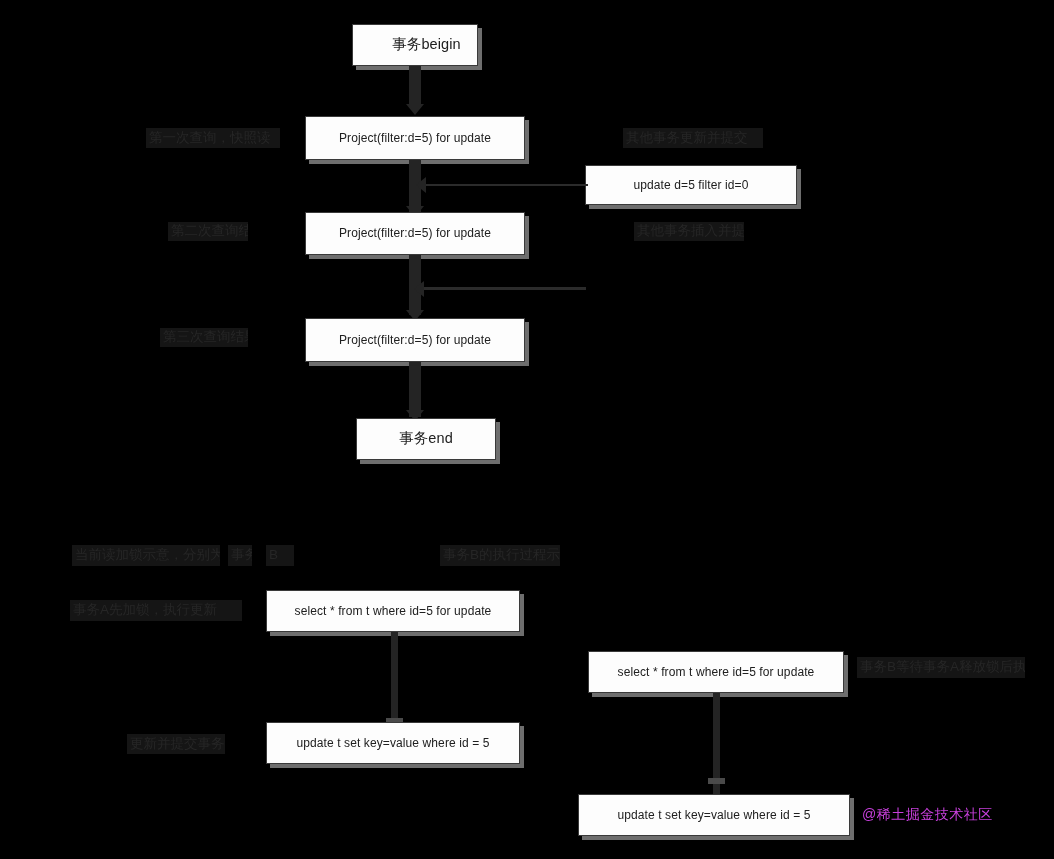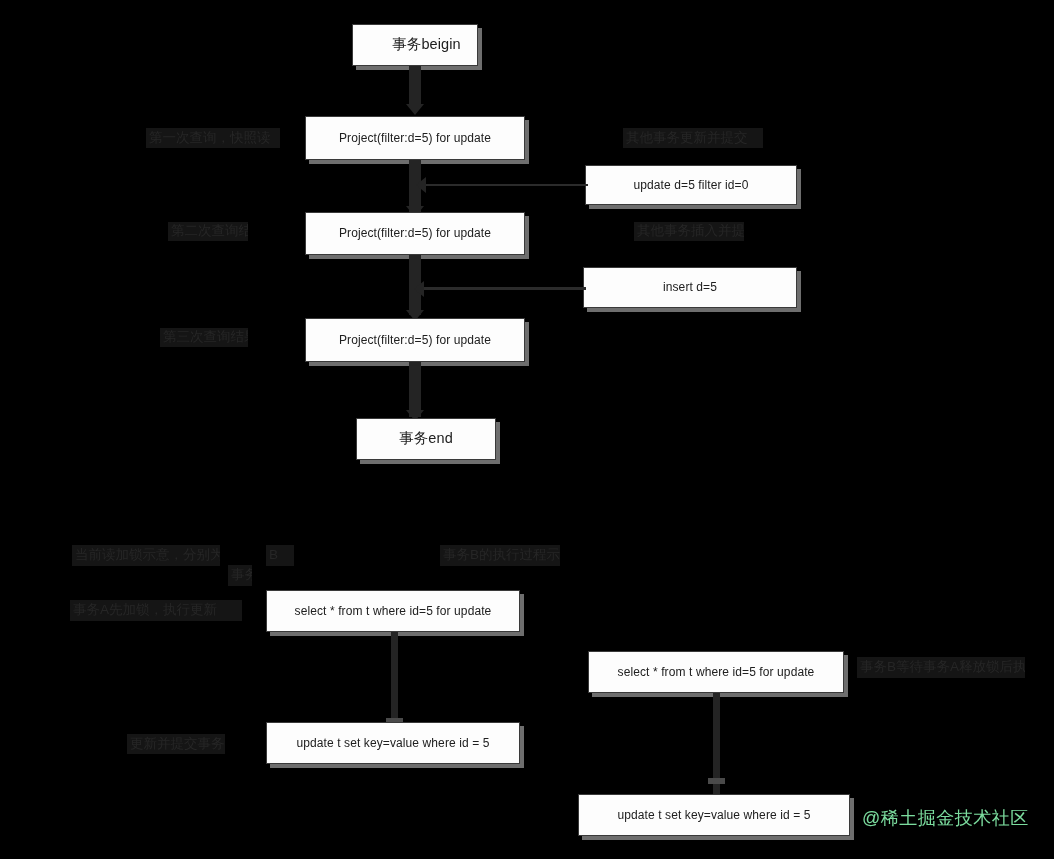--- a/index.html
+++ b/index.html
@@ -76,22 +76,22 @@
   .arrowhead.left {
     border-top: 8px solid transparent;
     border-bottom: 8px solid transparent;
     border-right: 10px solid #242424;
     border-left: 0;
   }
 
   
   #watermark {
     position: absolute;
-    color: #86efac;
-    font-size: 18px;
+    color: #d946ef;
+    font-size: 14px;
     letter-spacing: 0.5px;
     white-space: nowrap;
     opacity: 0.92;
     user-select: none;
   }
 </style>
 </head>
 <body>
 
 <div id="canvas">
@@ -117,36 +117,35 @@
 
   <div class="node" style="left:305px; top:212px; width:220px; height:43px;">Project(filter:d=5)  for update</div>
 
   <div class="redacted" style="left:168px; top:222px; width:80px; height:19px;">第二次查询结果</div>
 
   <div class="redacted" style="left:634px; top:222px; width:110px; height:19px;">其他事务插入并提交</div>
 
   <div class="conn" style="left:409px; top:255px; width:12px; height:60px;"></div>
   <div class="arrowhead" style="left:406px; top:310px;"></div>
 
-  <div class="node" style="left:583px; top:267px; width:214px; height:41px;">insert d=5</div>
 
   <div class="conn thin" style="left:420px; top:287px; width:166px; height:3px;"></div>
   <div class="arrowhead left" style="left:414px; top:281px;"></div>
 
   <div class="node" style="left:305px; top:318px; width:220px; height:44px;">Project(filter:d=5)  for update</div>
 
   <div class="redacted" style="left:160px; top:328px; width:88px; height:19px;">第三次查询结果</div>
 
   <div class="conn" style="left:409px; top:362px; width:12px; height:55px;"></div>
   <div class="arrowhead" style="left:406px; top:410px;"></div>
 
   <div class="node cjk" style="left:356px; top:418px; width:140px; height:42px;">事务end</div>
 
   <div class="redacted" style="left:72px; top:545px; width:148px; height:21px;">当前读加锁示意，分别为 事务 A、</div>
-  <div class="redacted" style="left:228px; top:545px; width:24px; height:21px;margin-top:20px;">事务</div>
+  <div class="redacted" style="left:228px; top:545px; width:24px; height:21px;">事务</div>
   <div class="redacted" style="left:266px; top:545px; width:28px; height:21px;">B</div>
   <div class="redacted" style="left:440px; top:545px; width:120px; height:21px;">事务B的执行过程示意</div>
 
   <div class="redacted" style="left:70px; top:600px; width:172px; height:21px;">事务A先加锁，执行更新</div>
 
   <div class="node" style="left:266px; top:590px; width:254px; height:42px;">select * from t where id=5 for update</div>
 
   <div class="conn" style="left:391px; top:632px; width:7px; height:89px;"></div>
   <div class="conn light" style="left:386px; top:718px; width:17px; height:6px;"></div>
 

